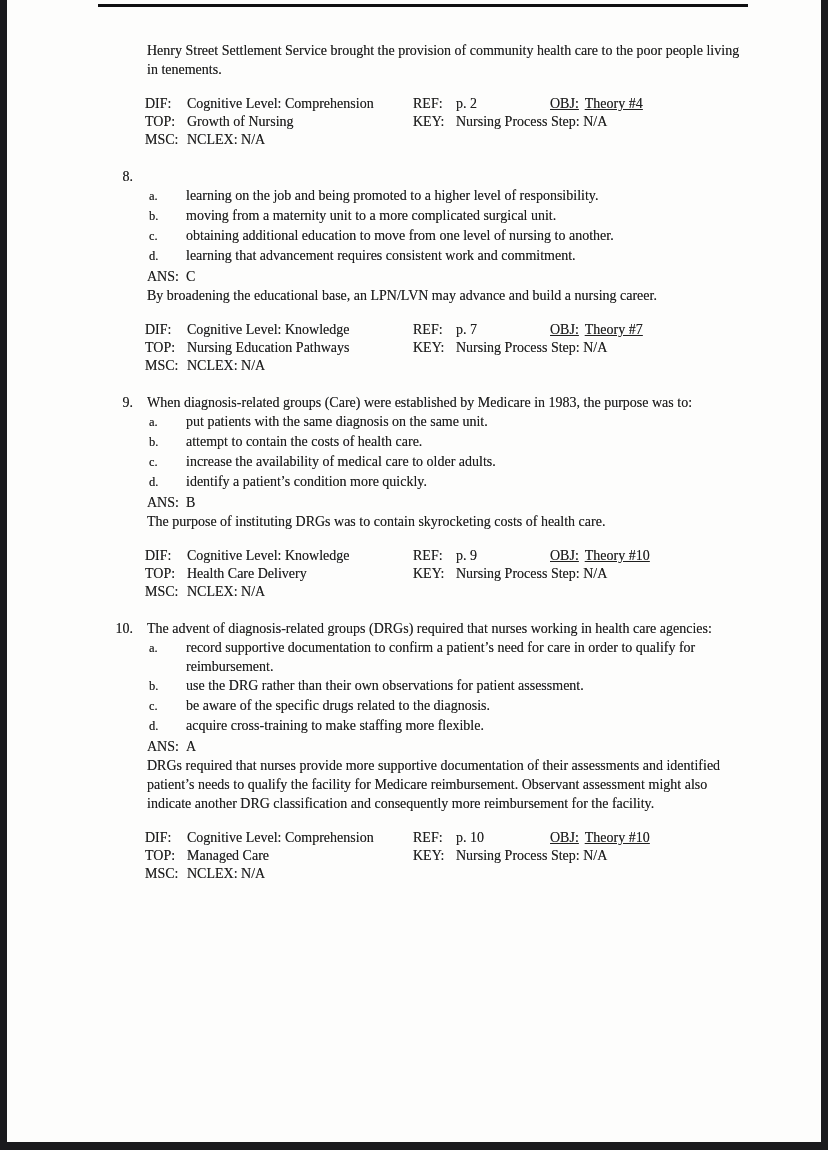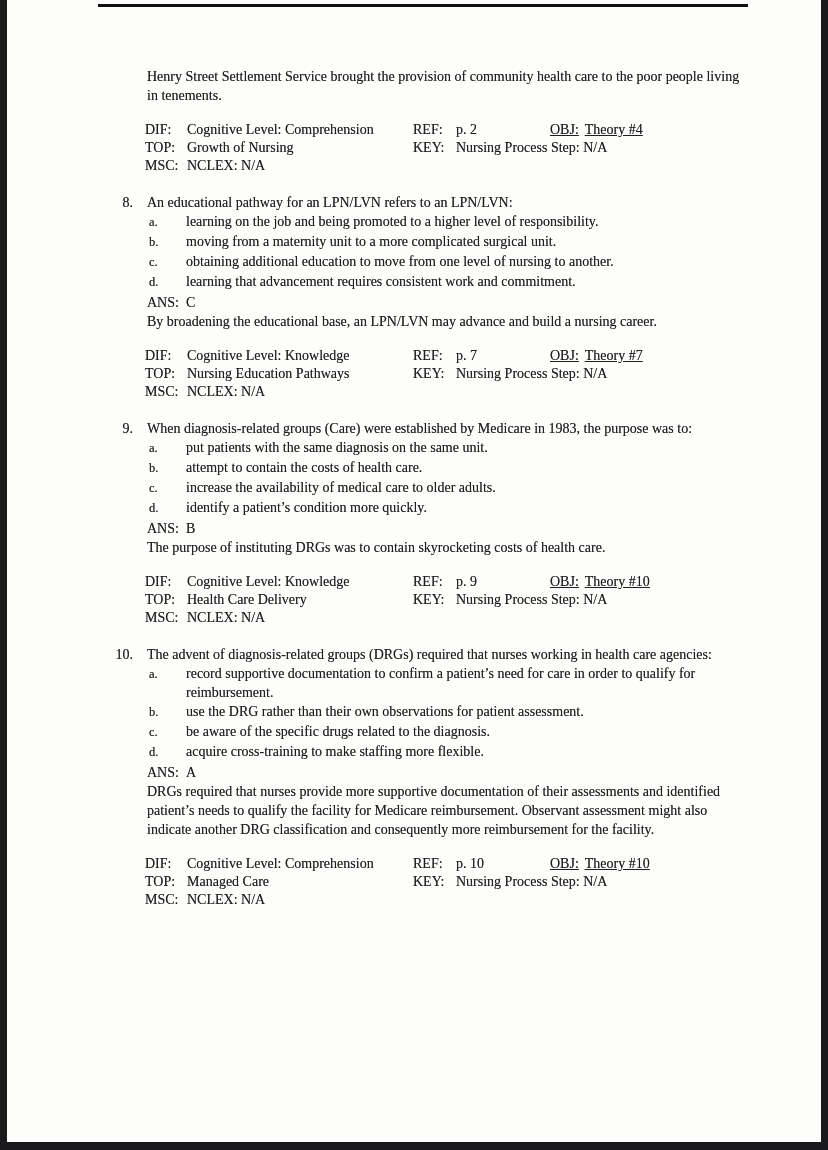--- a/index.html
+++ b/index.html
@@ -17,21 +17,21 @@
     text-shadow: 0 0 0.5px rgba(20,20,20,0.55);
   }
   .edge { position: absolute; background: #1a1a1d; }
   .edge-left   { left: 0;    top: 0;      width: 7px;   height: 1150px; }
   .edge-right  { left: 821px; top: 0;     width: 7px;   height: 1150px; }
   .edge-bottom { left: 0;    top: 1142px; width: 828px; height: 8px; }
   .top-rule { position: absolute; left: 98px; top: 4px; width: 650px; height: 3px; background: #101012; }
 
   .content { position: absolute; left: 0; top: 41px; width: 828px; }
 
-  .para { margin-left: 147px; width: 600px; margin-top: 26px; }
+  .para { margin-left: 147px; width: 600px; }
 
   
   .meta { margin-left: 145px; margin-top: 16px; }
   .meta-row { position: relative; height: 18px; line-height: 18px; }
   .meta-row > span { position: absolute; white-space: nowrap; top: 0; }
   .c0 { left: 0; }
   .c1 { left: 42px; }
   .c2 { left: 268px; }
   .c3 { left: 311px; }
   .c4 { left: 405px; text-decoration: underline; }
@@ -78,21 +78,20 @@
       </div>
       <div class="meta-row">
         <span class="c0">MSC:</span>
         <span class="c1">NCLEX: N/A</span>
       </div>
     </div>
 
     <div class="question">
       <div class="qrow">
         <span class="qnum">8.</span>
-        <div class="qstem">An educational pathway for an LPN/LVN refers to an LPN/LVN:</div>
       </div>
       <div class="opt">
         <span class="olet">a.</span>
         <div class="otext">learning on the job and being promoted to a higher level of responsibility.</div>
       </div>
       <div class="opt">
         <span class="olet">b.</span>
         <div class="otext">moving from a maternity unit to a more complicated surgical unit.</div>
       </div>
       <div class="opt">

